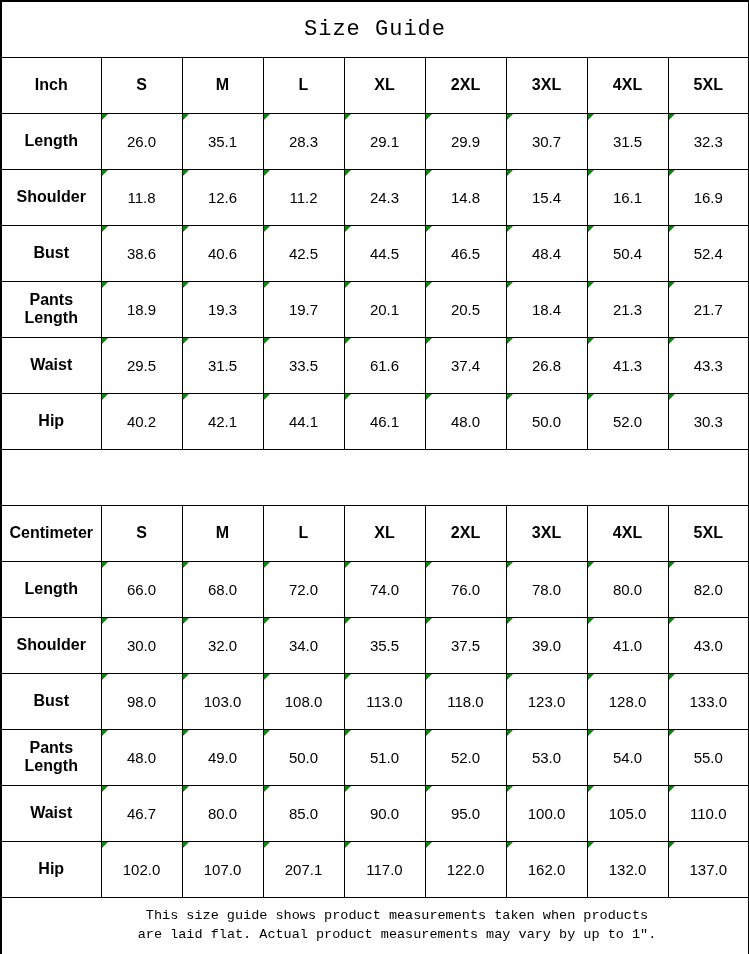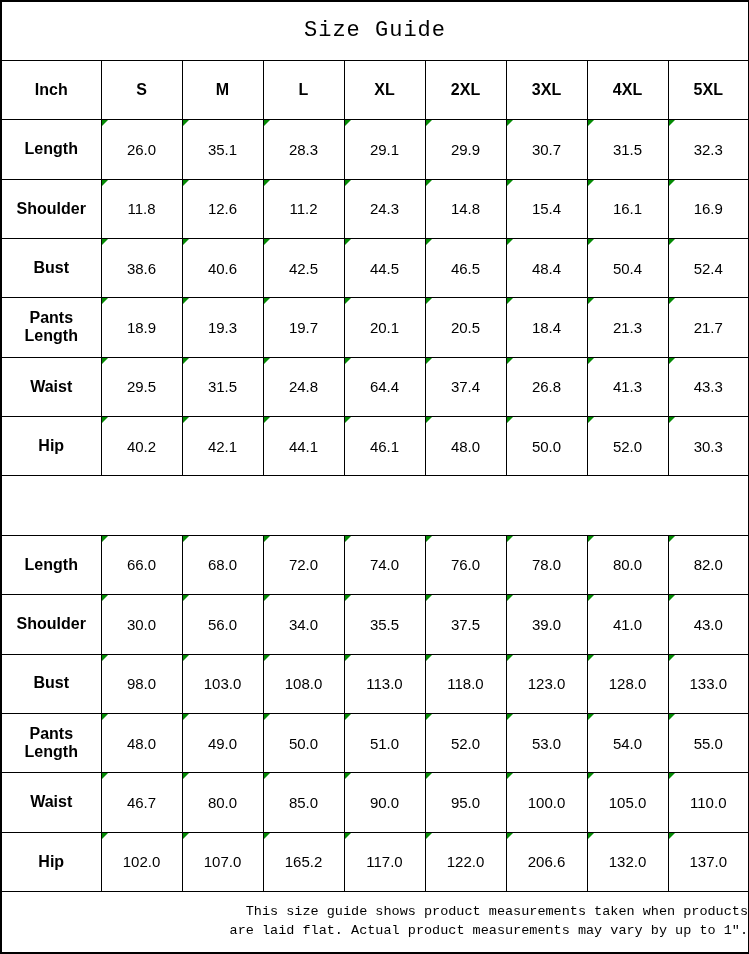--- a/index.html
+++ b/index.html
@@ -67,21 +67,21 @@
   tr.gap-row td { border-left: none; border-right: none; }
 
   
   tr.footer-row { height: 58px; }
   td.footer-cell {
     font-family: "Liberation Mono", "DejaVu Sans Mono", monospace;
     font-size: 13.5px;
     line-height: 19px;
     padding: 4px 0 6px 0;
   }
-  .footer-line { display: block; text-align: right; white-space: nowrap; padding-left: 44px; }
+  .footer-line { display: block; text-align: center; white-space: nowrap; padding-left: 44px; }
 </style>
 </head>
 <body>
 
 <table class="size-guide">
   <colgroup>
     <col style="width:100px">
     <col style="width:81px">
       <col style="width:81px">
       <col style="width:81px">
@@ -151,22 +151,22 @@
         <td class="value-cell">20.1</td>
         <td class="value-cell">20.5</td>
         <td class="value-cell">18.4</td>
         <td class="value-cell">21.3</td>
         <td class="value-cell">21.7</td>
       </tr>
       <tr>
         <th class="label-cell">Waist</th>
         <td class="value-cell">29.5</td>
         <td class="value-cell">31.5</td>
-        <td class="value-cell">24.8</td>
-        <td class="value-cell">64.4</td>
+        <td class="value-cell">33.5</td>
+        <td class="value-cell">61.6</td>
         <td class="value-cell">37.4</td>
         <td class="value-cell">26.8</td>
         <td class="value-cell">41.3</td>
         <td class="value-cell">43.3</td>
       </tr>
       <tr>
         <th class="label-cell">Hip</th>
         <td class="value-cell">40.2</td>
         <td class="value-cell">42.1</td>
         <td class="value-cell">44.1</td>
@@ -178,35 +178,46 @@
       </tr>
     </tbody>
 
   <tbody>
     <tr class="gap-row">
       <td colspan="9"></td>
     </tr>
   </tbody>
 
   <tbody data-table="1">
+      <tr class="header-row">
+        <th class="label-cell">Centimeter</th>
+        <th class="header-cell">S</th>
+        <th class="header-cell">M</th>
+        <th class="header-cell">L</th>
+        <th class="header-cell">XL</th>
+        <th class="header-cell">2XL</th>
+        <th class="header-cell">3XL</th>
+        <th class="header-cell">4XL</th>
+        <th class="header-cell">5XL</th>
+      </tr>
       <tr>
         <th class="label-cell">Length</th>
         <td class="value-cell">66.0</td>
         <td class="value-cell">68.0</td>
         <td class="value-cell">72.0</td>
         <td class="value-cell">74.0</td>
         <td class="value-cell">76.0</td>
         <td class="value-cell">78.0</td>
         <td class="value-cell">80.0</td>
         <td class="value-cell">82.0</td>
       </tr>
       <tr>
         <th class="label-cell">Shoulder</th>
         <td class="value-cell">30.0</td>
-        <td class="value-cell">56.0</td>
+        <td class="value-cell">32.0</td>
         <td class="value-cell">34.0</td>
         <td class="value-cell">35.5</td>
         <td class="value-cell">37.5</td>
         <td class="value-cell">39.0</td>
         <td class="value-cell">41.0</td>
         <td class="value-cell">43.0</td>
       </tr>
       <tr>
         <th class="label-cell">Bust</th>
         <td class="value-cell">98.0</td>
@@ -237,24 +248,24 @@
         <td class="value-cell">90.0</td>
         <td class="value-cell">95.0</td>
         <td class="value-cell">100.0</td>
         <td class="value-cell">105.0</td>
         <td class="value-cell">110.0</td>
       </tr>
       <tr>
         <th class="label-cell">Hip</th>
         <td class="value-cell">102.0</td>
         <td class="value-cell">107.0</td>
-        <td class="value-cell">165.2</td>
+        <td class="value-cell">207.1</td>
         <td class="value-cell">117.0</td>
         <td class="value-cell">122.0</td>
-        <td class="value-cell">206.6</td>
+        <td class="value-cell">162.0</td>
         <td class="value-cell">132.0</td>
         <td class="value-cell">137.0</td>
       </tr>
     </tbody>
 
   <tbody>
     <tr class="footer-row">
       <td class="footer-cell" colspan="9">
         <span class="footer-line">This size guide shows product measurements taken when products</span>
         <span class="footer-line">are laid flat. Actual product measurements may vary by up to 1″.</span>

